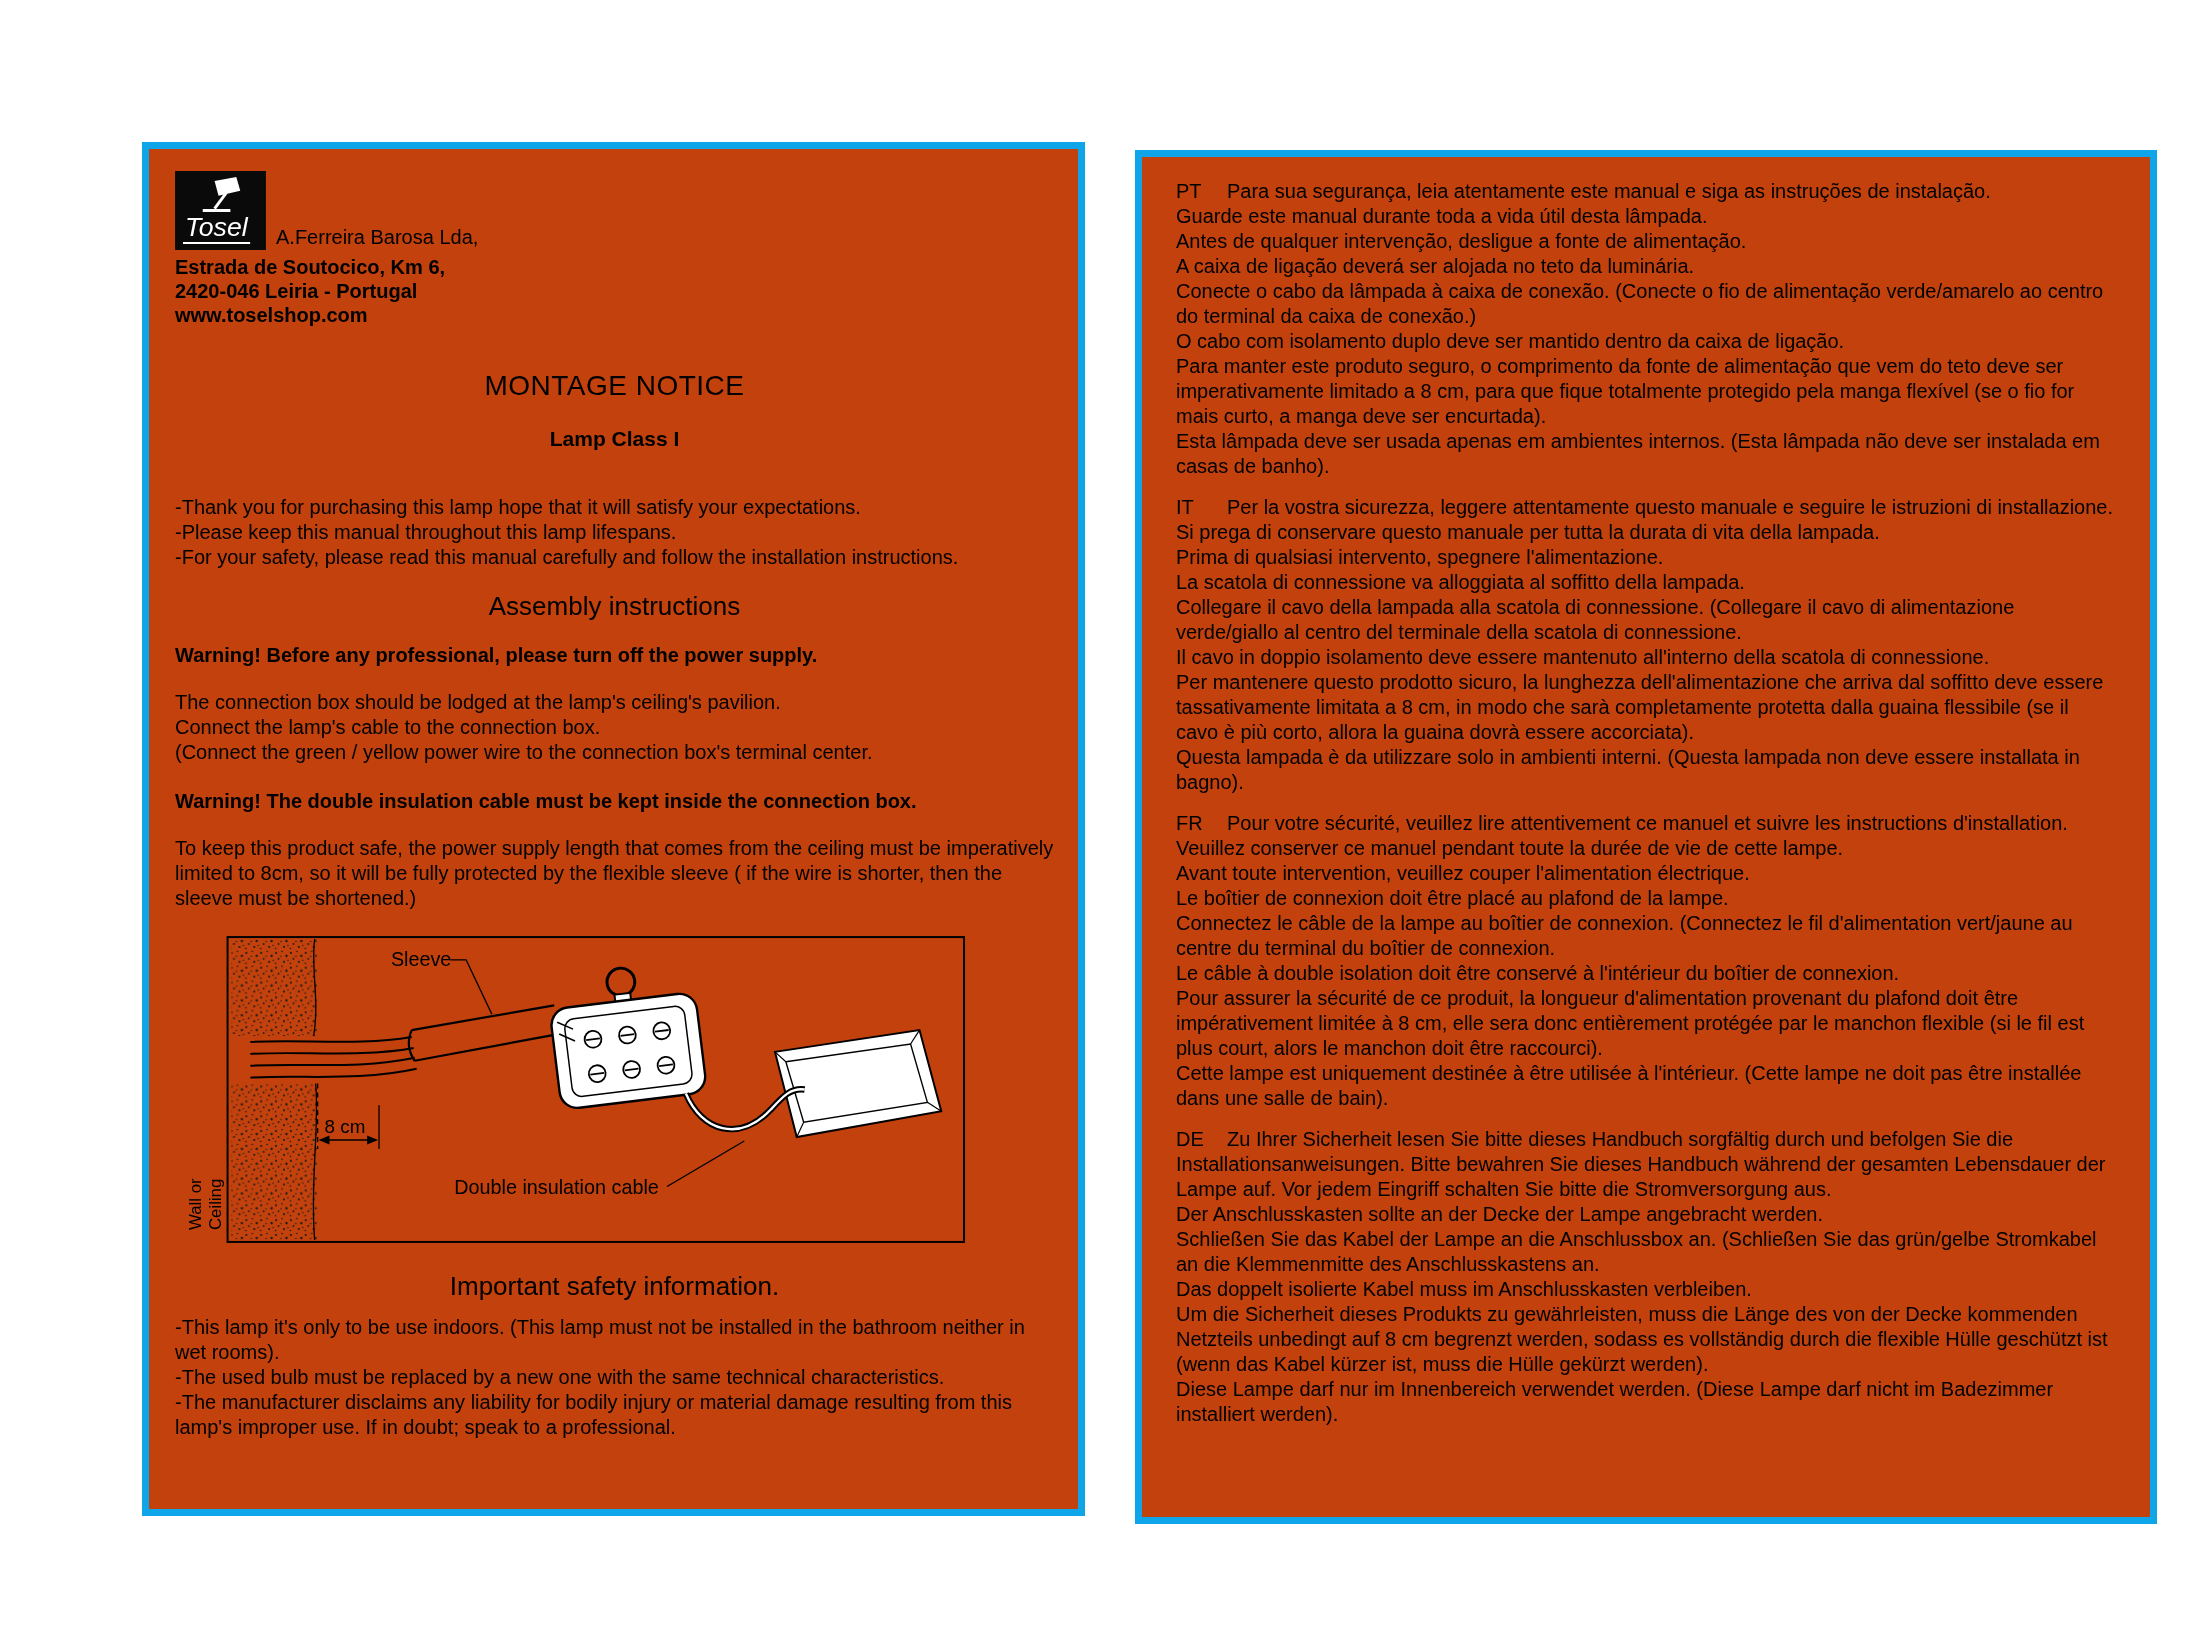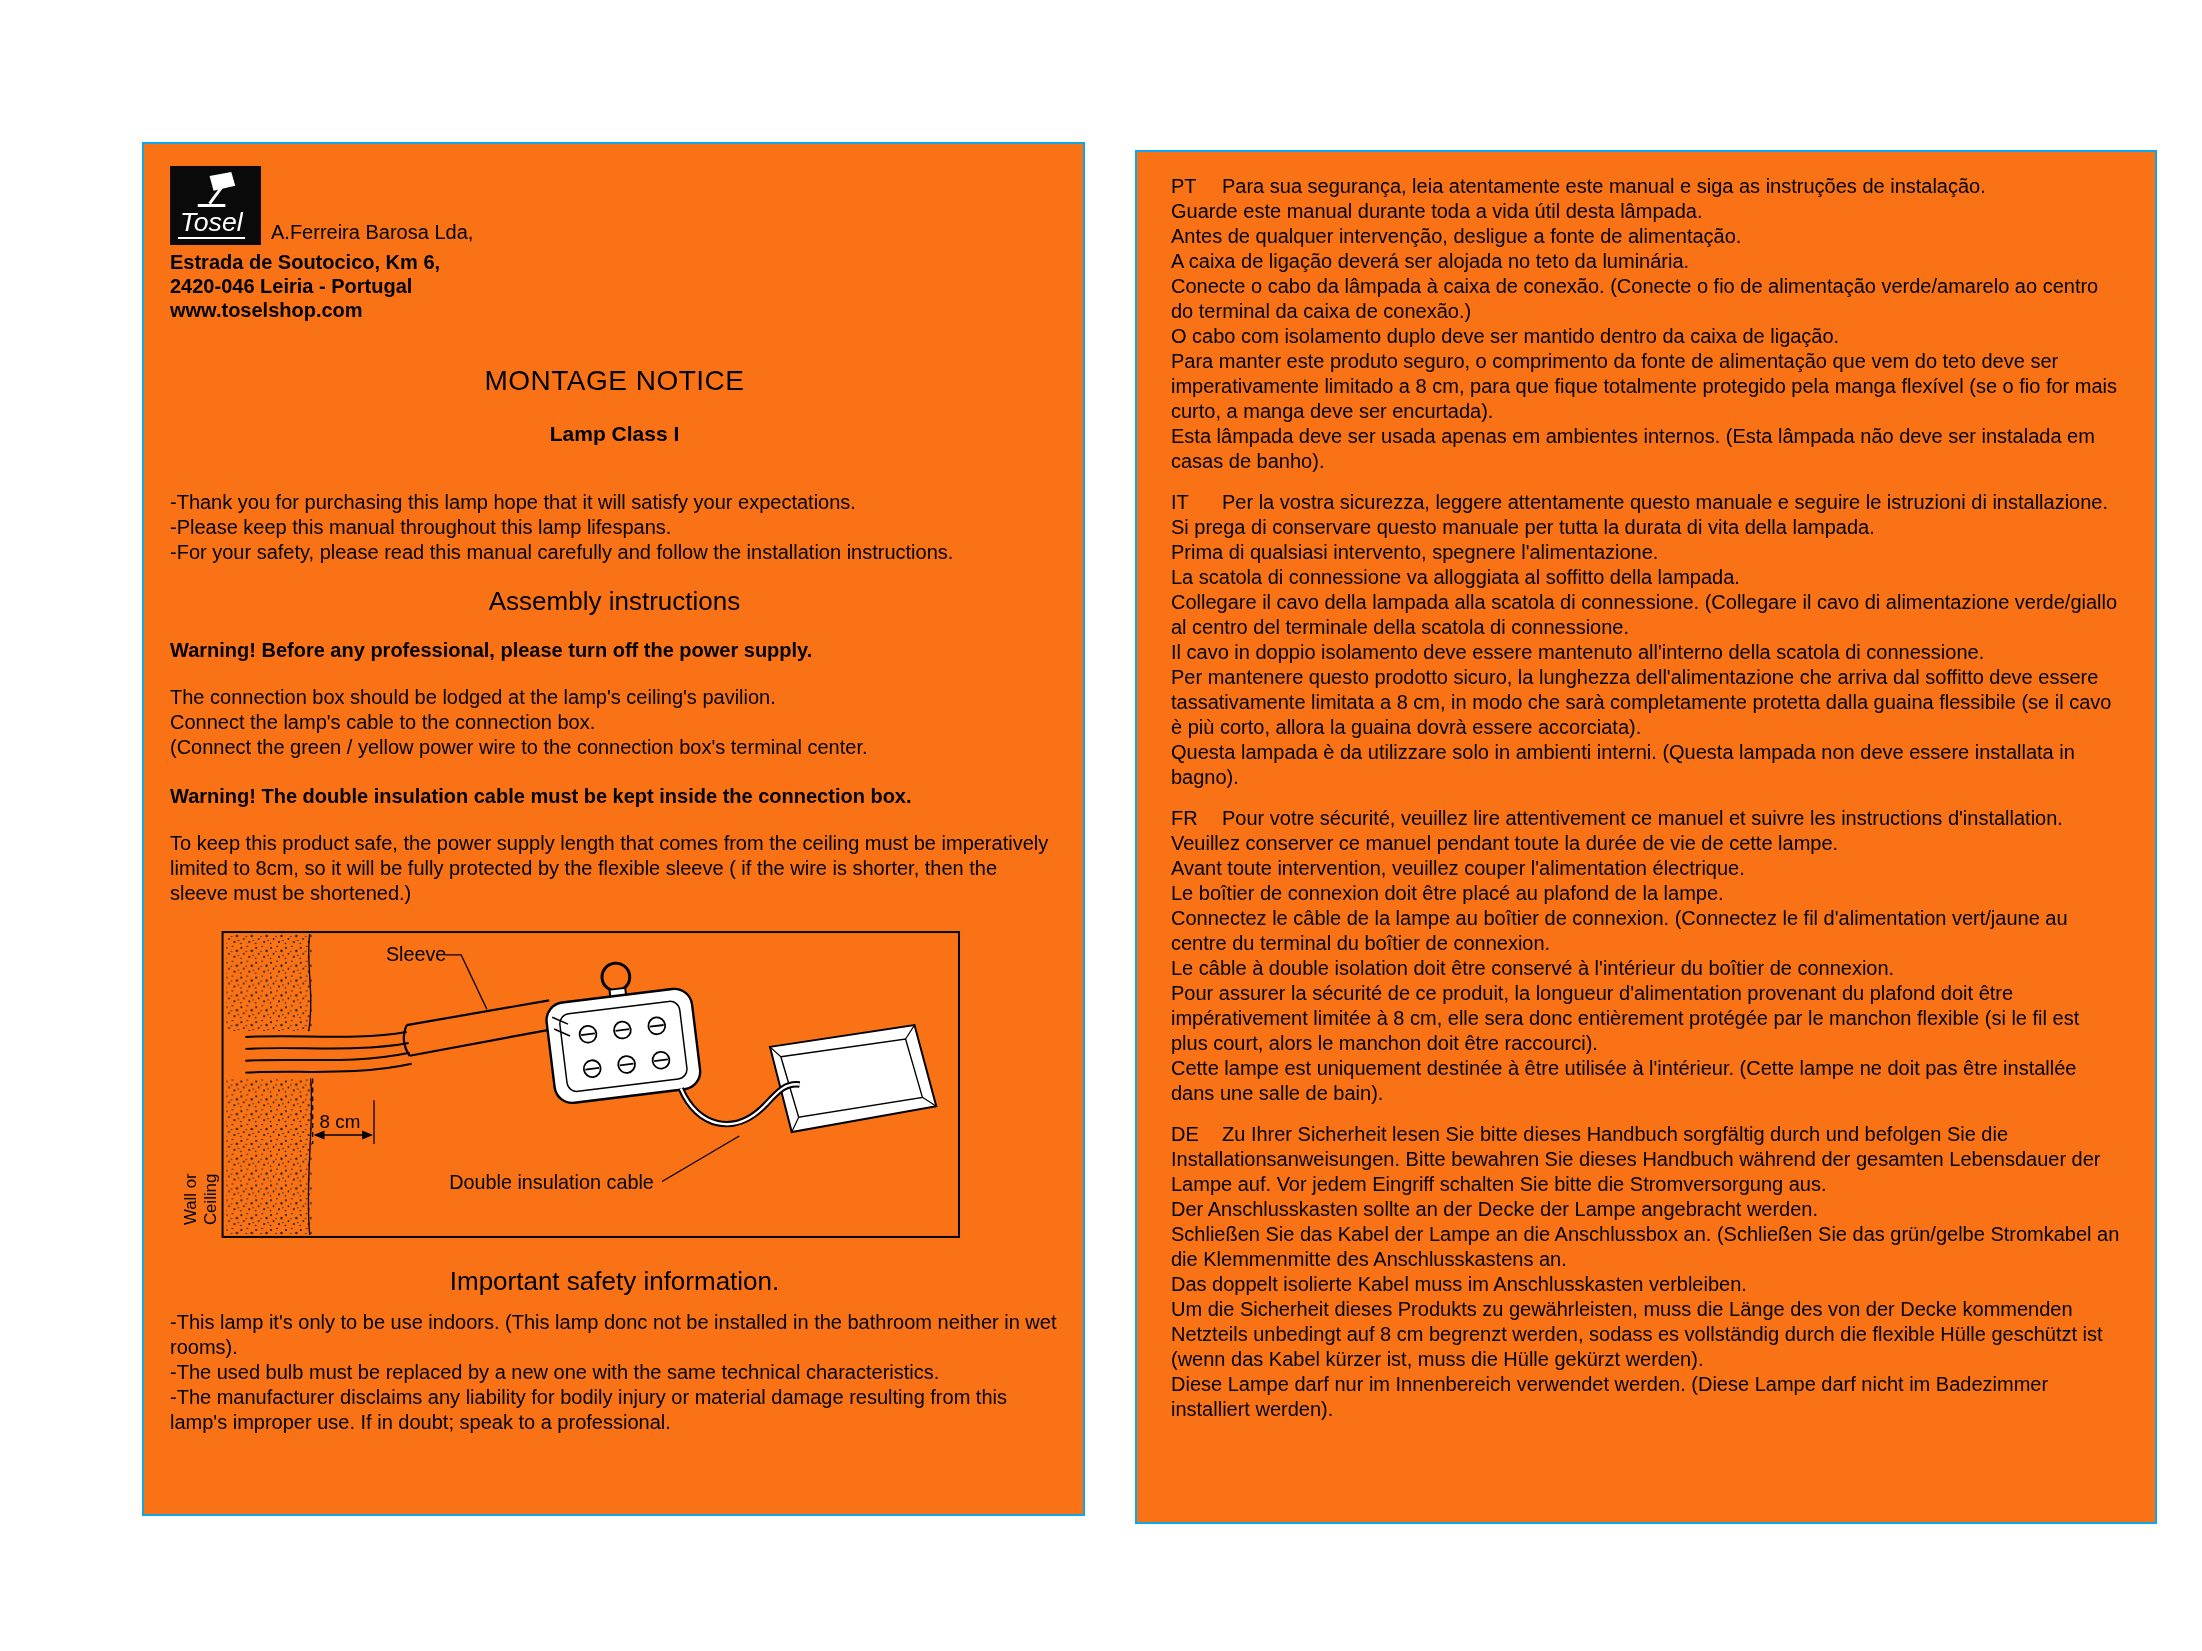--- a/index.html
+++ b/index.html
@@ -6,22 +6,22 @@
   html, body { margin: 0; padding: 0; }
   body {
     width: 2203px; height: 1651px;
     background: #ffffff;
     color: #000;
     font-family: "Liberation Sans", sans-serif;
     position: relative;
   }
   .page {
     position: absolute;
-    background: #f97316;
-    border: 2px solid #0ea5e9;
+    background: #c2410c;
+    border: 7px solid #0ea5e9;
     overflow: hidden;
   }
   #page-left {
     left: 142px; top: 142px;
     width: 943px; height: 1374px;
     padding: 22px 24px 20px 26px;
     font-size: 20px; line-height: 25px;
   }
   #page-right {
     left: 1135px; top: 150px;
@@ -178,21 +178,21 @@
       <text x="272" y="262" font-size="20" fill="#000">Double insulation cable</text>
       <line x1="487" y1="254" x2="565" y2="208" stroke="#000" stroke-width="1.4"></line>
 
       <text transform="rotate(-90 16 298)" x="16" y="298" font-size="17" fill="#000">Wall or</text>
       <text transform="rotate(-90 36 298)" x="36" y="298" font-size="17" fill="#000">Ceiling</text>
     </svg>
   </div>
 
   <div class="section-heading">Important safety information.</div>
   <div class="safety-items">
-    <div>-This lamp it's only to be use indoors. (This lamp donc not be installed in the bathroom neither in wet rooms).</div>
+    <div>-This lamp it's only to be use indoors. (This lamp must not be installed in the bathroom neither in wet rooms).</div>
     <div>-The used bulb must be replaced by a new one with the same technical characteristics.</div>
     <div>-The manufacturer disclaims any liability for bodily injury or material damage resulting from this lamp's improper use. If in doubt; speak to a professional.</div>
   </div>
 
 </div>
 
 <div class="page" id="page-right">
 
   <p class="lang-section">
     <span class="lang-code">PT</span><span class="lang-text">Para sua segurança, leia atentamente este manual e siga as instruções de instalação.

